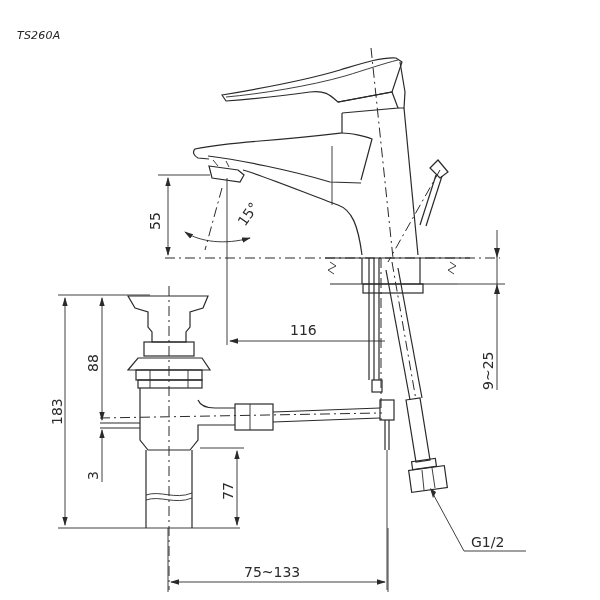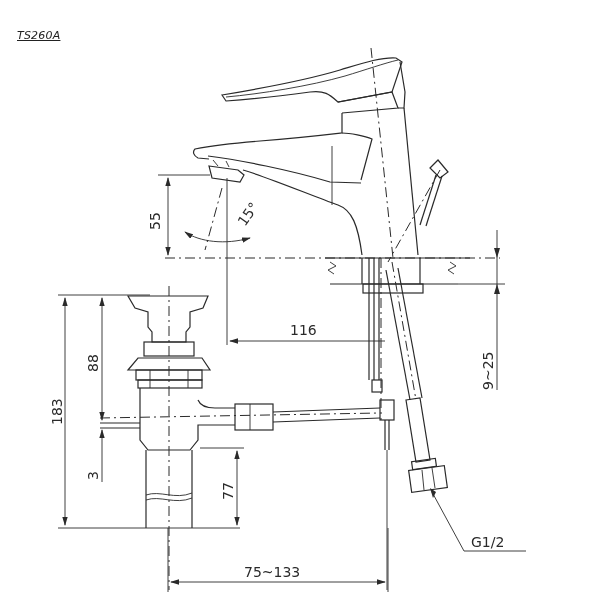--- a/index.html
+++ b/index.html
@@ -1,17 +1,17 @@
 <!DOCTYPE html>
 <html><head>
   <meta charset="utf-8">
   <style>
     html, body { margin: 0; padding: 0; background: #ffffff; }
     body { width: 600px; height: 600px; overflow: hidden; position: relative; font-family: "DejaVu Sans", sans-serif; }
-    .model-label { position: absolute; left: 17px; top: 29px; font-size: 11px; font-style: italic; color: #222; letter-spacing: 0.2px; text-decoration: underline; }
+    .model-label { position: absolute; left: 17px; top: 29px; font-size: 11px; font-style: italic; color: #222; letter-spacing: 0.2px; }
     svg { position: absolute; left: 0; top: 0; }
     .ln { stroke: #2a2a2a; stroke-width: 1.2; fill: none; }
     .thin { stroke: #2a2a2a; stroke-width: 0.9; fill: none; }
     .dash { stroke: #2a2a2a; stroke-width: 1; fill: none; stroke-dasharray: 10 4 2 4; }
     .dim { stroke: #2a2a2a; stroke-width: 0.9; fill: none; }
     .arrow { fill: #2a2a2a; stroke: none; }
     .dimtxt { font-family: "DejaVu Sans", sans-serif; font-size: 14px; fill: #2a2a2a; }
   </style>
 </head>
 <body>

